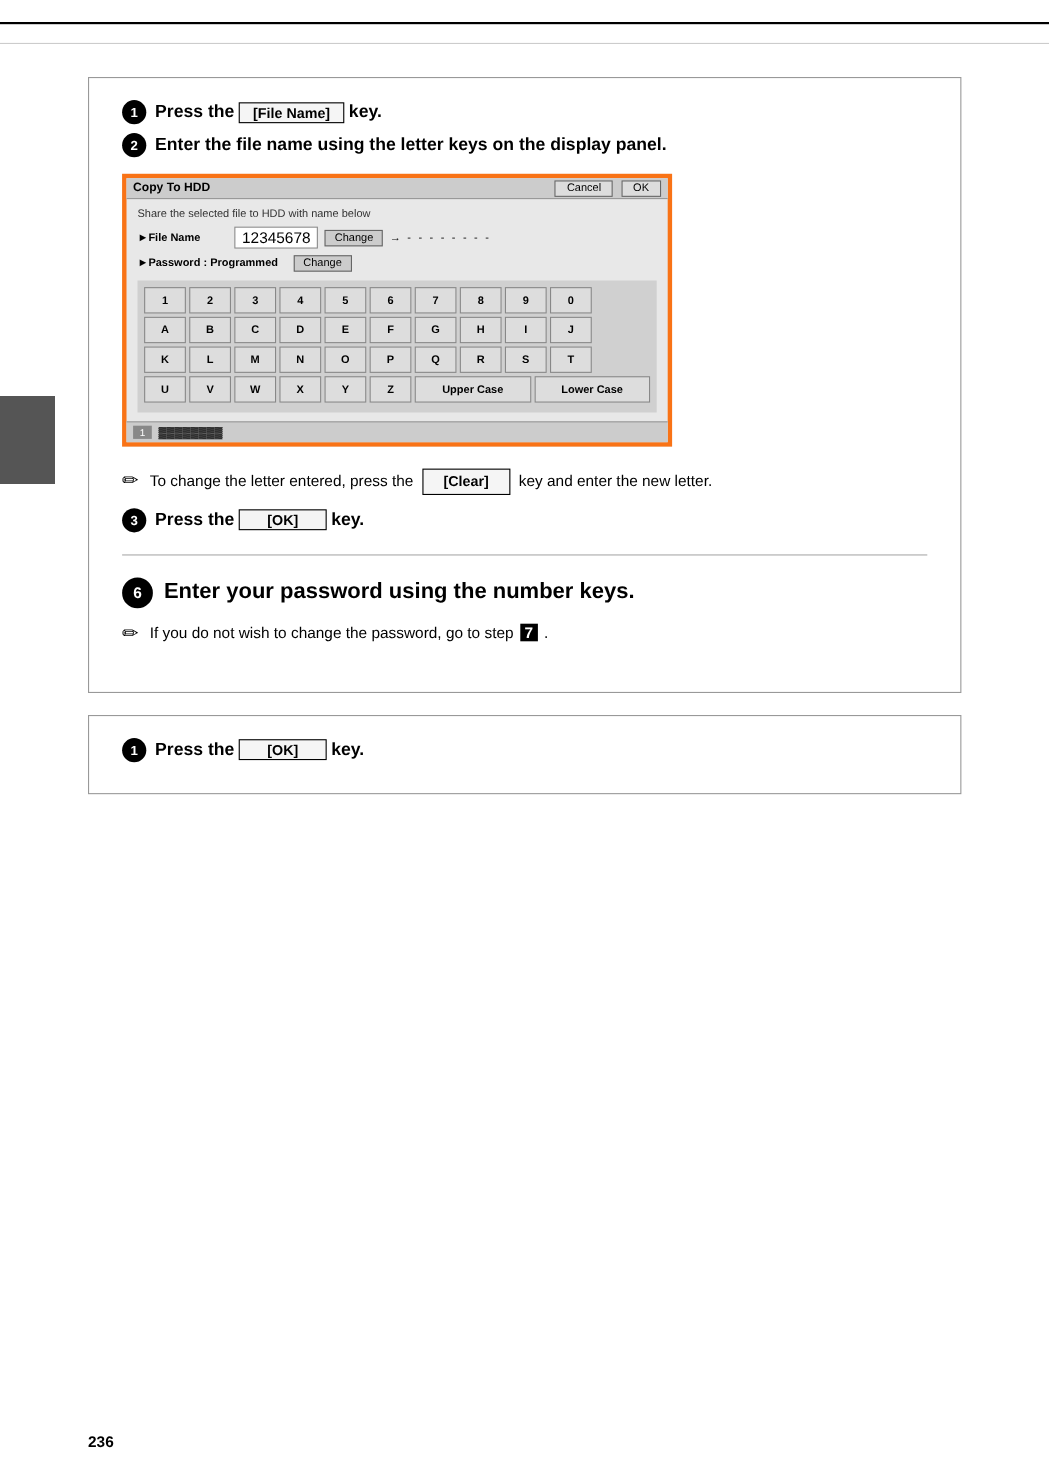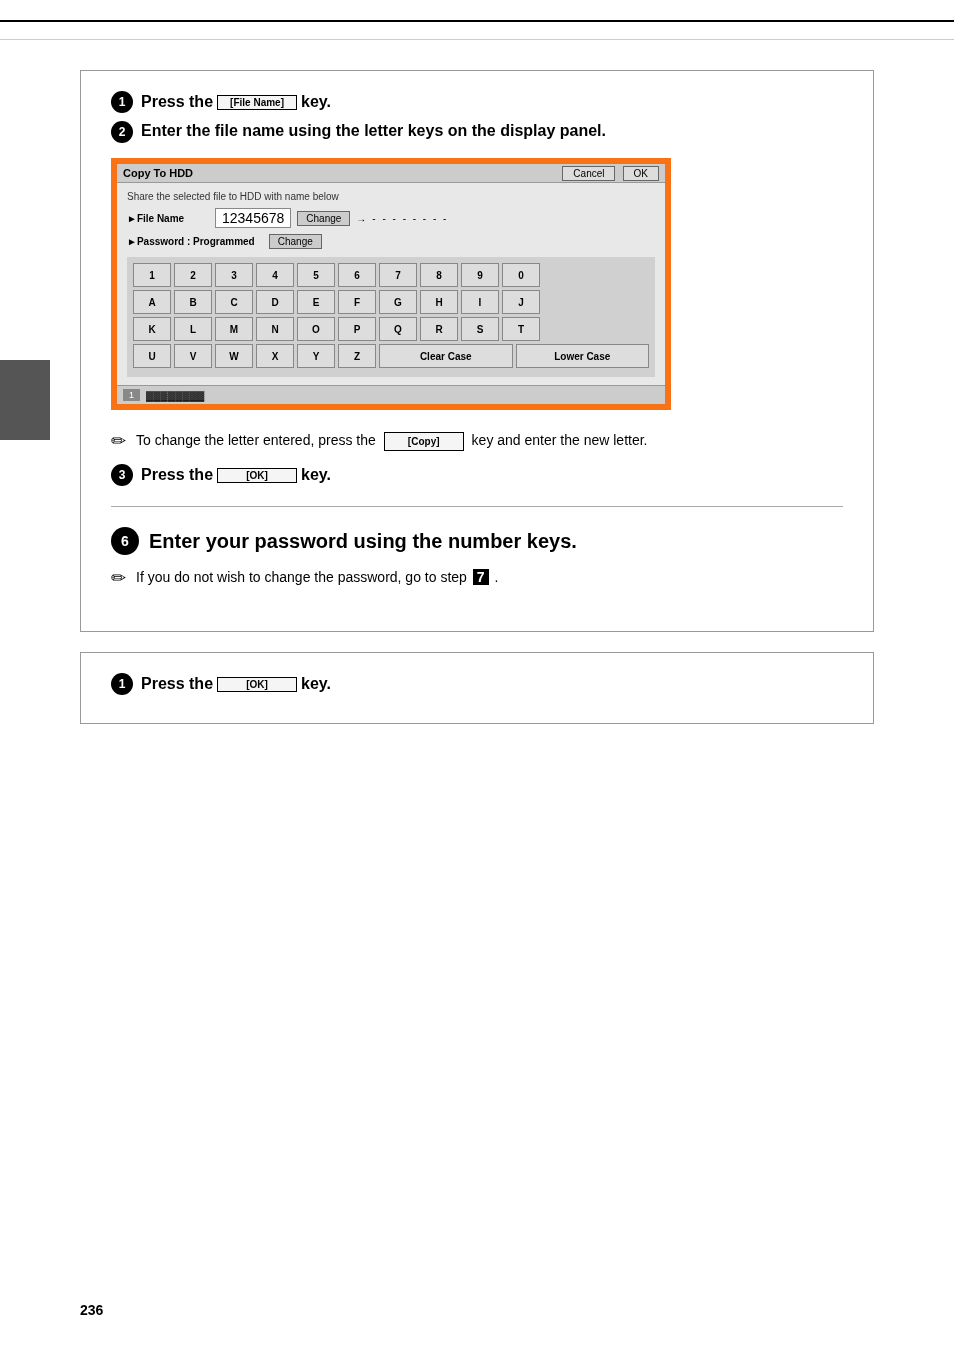--- a/index.html
+++ b/index.html
@@ -87,35 +87,35 @@
     .step-text-large {
       font-size: 20px;
       font-weight: bold;
     }
 
     
     .key-box {
       display: inline-block;
       border: 1px solid #000;
       padding: 1px 12px;
-      font-size: 10px;
+      font-size: 13px;
       font-weight: bold;
       margin: 0 4px;
       background: #f5f5f5;
       vertical-align: middle;
       min-width: 80px;
       text-align: center;
     }
 
     
     .screen-mockup {
-      border: 6px solid #f97316;
+      border: 4px solid #f97316;
       background: #e8e8e8;
       margin: 15px 0 20px 0;
-      width: 560px;
+      width: 500px;
       font-size: 11px;
       position: relative;
     }
 
     .screen-title-bar {
       display: flex;
       justify-content: space-between;
       align-items: center;
       background: #ccc;
       padding: 3px 6px;
@@ -450,39 +450,39 @@
               <div class="key-cell">T</div>
             </div>
 
             <div class="key-row">
               <div class="key-cell">U</div>
               <div class="key-cell">V</div>
               <div class="key-cell">W</div>
               <div class="key-cell">X</div>
               <div class="key-cell">Y</div>
               <div class="key-cell">Z</div>
-              <div class="key-cell-wide">Clear Case</div>
+              <div class="key-cell-wide">Upper Case</div>
               <div class="key-cell-wide">Lower Case</div>
             </div>
 
           </div>
         </div>
 
         <div class="screen-bottom-bar">
           <span class="page-indicator">1</span>
           <span>▓▓▓▓▓▓▓▓</span>
         </div>
       </div>
 
       <div class="note-section">
         <span class="pencil-icon">✏</span>
         <div class="note-text">
           <div>
             <span>To change the letter entered, press the</span>
-            <span class="key-box">[Copy]</span>
+            <span class="key-box">[Clear]</span>
             <span>key and enter the new letter.</span>
           </div>
         </div>
       </div>
 
       <div class="step3-line">
         <span class="step-circle">3</span>
         <span class="step-text">Press the</span>
         <span class="key-box">[OK]</span>
         <span class="step-text">key.</span>

